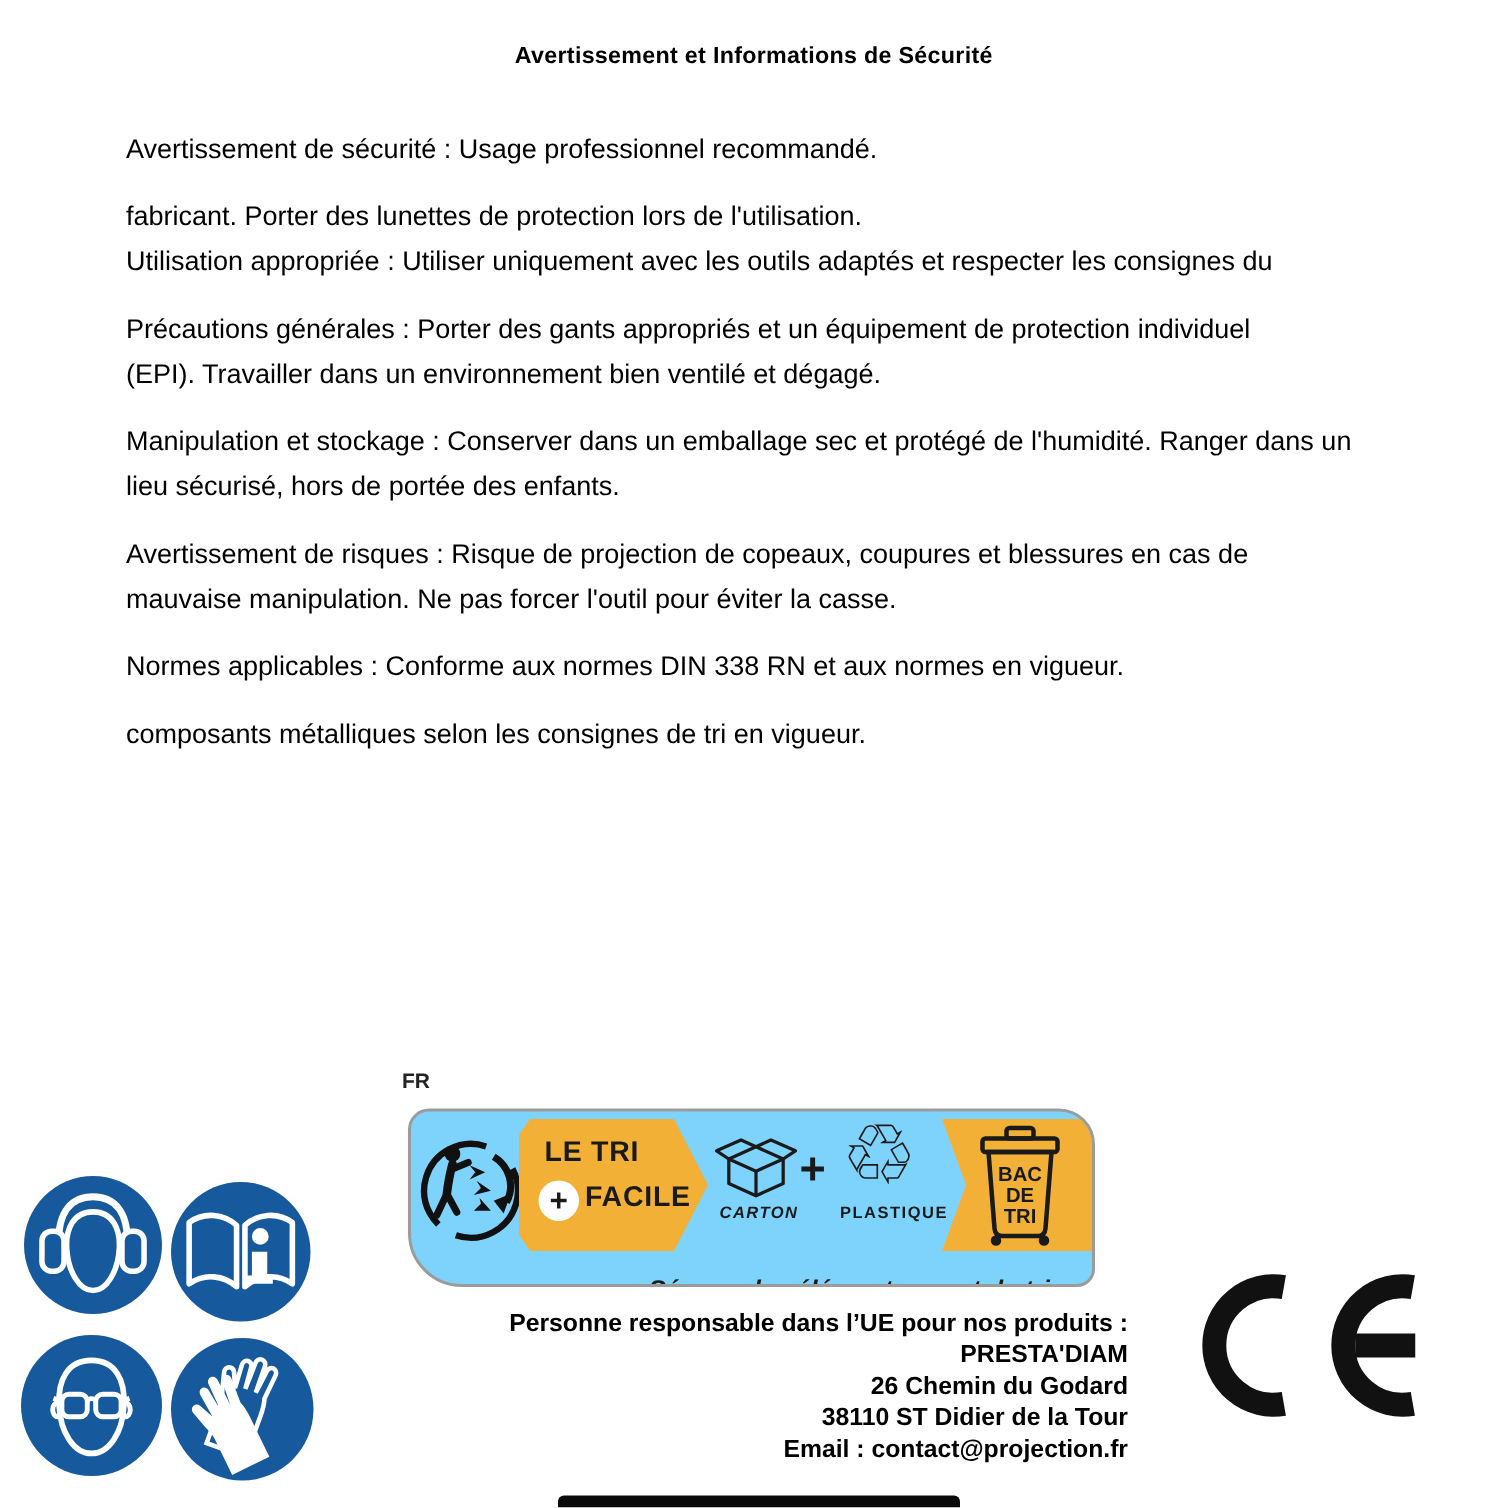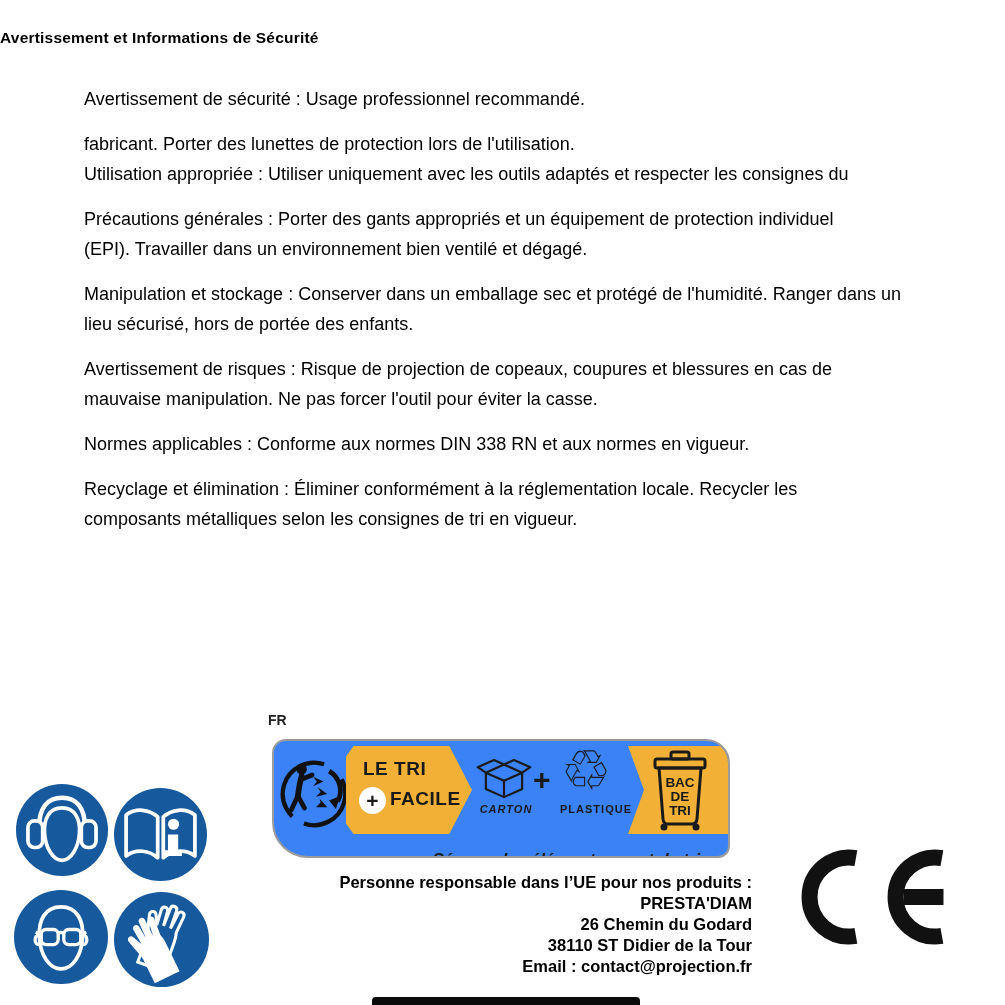--- a/index.html
+++ b/index.html
@@ -1,30 +1,30 @@
 <!DOCTYPE html>
 <html><head>
 <meta charset="utf-8">
 <style>
   html,body{margin:0;padding:0;}
   body{
     width:1005px;height:1005px;position:relative;background:#ffffff;
     font-family:"Liberation Sans", sans-serif;color:#000;overflow:hidden;
   }
   .title{
-    position:absolute;top:29px;left:0;width:1005px;
+    position:absolute;top:29px;left:0;width:1005px;text-align:center;
     font-size:15.5px;font-weight:700;letter-spacing:.2px;
   }
   .paragraphs{position:absolute;top:84px;left:72px;width:925px;font-size:18px;line-height:30px;}
   .para{margin:0 0 15px 12px;}
   .pline{white-space:nowrap;}
   
   .fr-tag{position:absolute;left:268px;top:712px;font-size:14px;font-weight:700;color:#222;}
   .label-box{
-    position:absolute;left:272px;top:739px;width:458px;height:119px;background:#3b82f6;
+    position:absolute;left:272px;top:739px;width:458px;height:119px;background:#7dd3fc;
     border:2px solid #9b9b9b;border-radius:14px 24px 12px 36px;box-sizing:border-box;overflow:hidden;
   }
   .yellow1{
     position:absolute;left:72px;top:5px;width:126px;height:88px;background:#F2B136;
     clip-path:polygon(0% 12%,6% 0%,82% 0%,100% 50%,82% 100%,6% 100%,0% 88%);
   }
   .letri{position:absolute;left:17px;top:12px;font-size:19px;font-weight:800;letter-spacing:.5px;color:#1a1a1a;}
   .facile{position:absolute;left:44px;top:42px;font-size:19px;font-weight:700;letter-spacing:.5px;color:#1a1a1a;}
   .plus-circle{
     position:absolute;left:13px;top:41px;width:27px;height:27px;border-radius:50%;background:#fff;
@@ -87,21 +87,20 @@
     <div class="pline">lieu sécurisé, hors de portée des enfants.</div>
   </div>
   <div class="para">
     <div class="pline">Avertissement de risques : Risque de projection de copeaux, coupures et blessures en cas de</div>
     <div class="pline">mauvaise manipulation. Ne pas forcer l'outil pour éviter la casse.</div>
   </div>
   <div class="para">
     <div class="pline">Normes applicables : Conforme aux normes DIN 338 RN et aux normes en vigueur.</div>
   </div>
   <div class="para">
-    <div class="pline">Recyclage et élimination : Éliminer conformément à la réglementation locale. Recycler les</div>
     <div class="pline">composants métalliques selon les consignes de tri en vigueur.</div>
   </div>
 </div>
 
 <div class="fr-tag">FR</div>
 
 <div class="label-box">
 
   <svg class="triman" width="72" height="82" viewBox="0 0 76 84">
     <circle cx="38" cy="44" r="33" fill="none" stroke="#111" stroke-width="4.5" pathLength="100" stroke-dasharray="38 7 43 12" transform="rotate(-28 38 44)"></circle>

